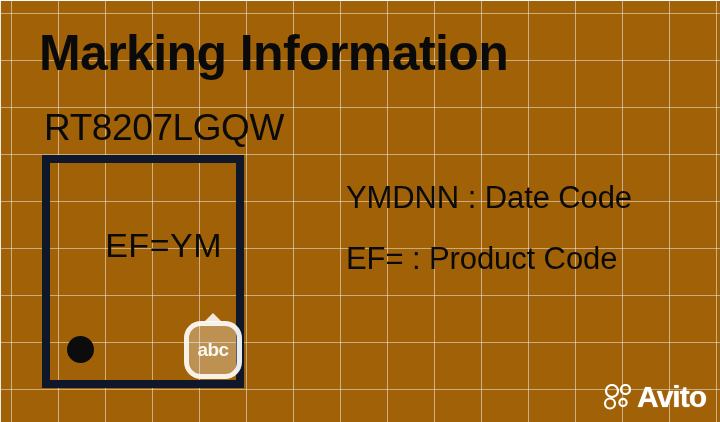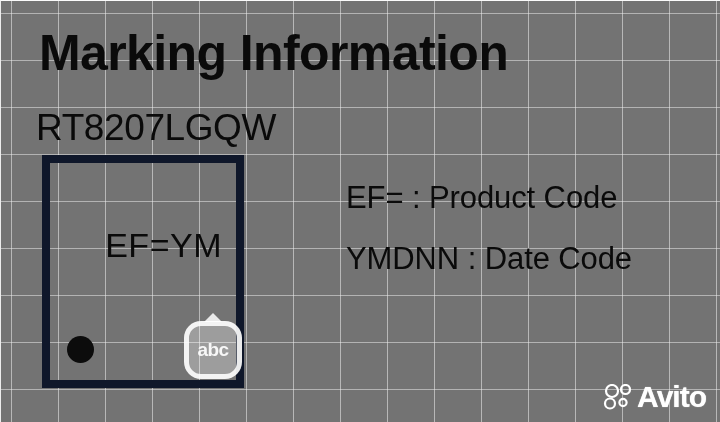--- a/index.html
+++ b/index.html
@@ -8,21 +8,21 @@
     width: 720px;
     height: 422px;
     overflow: hidden;
     background: #ffffff;
   }
 
   #page {
     position: relative;
     width: 720px;
     height: 422px;
-    background: #737373;
+    background: #a16207;
     font-family: "Liberation Sans", sans-serif;
     color: #0a0a0a;
     overflow: hidden;
     border-left: 1px solid #ececec;
     border-top: 1px solid #fbfbfb;
   }
 
   
   #bg-watermark-pattern {
     position: absolute;
@@ -43,21 +43,21 @@
     font-size: 50px;
     font-weight: bold;
     letter-spacing: -0.6px;
     line-height: 56px;
     white-space: nowrap;
   }
 
   
   #part-number {
     position: absolute;
-    left: 35px;
+    left: 43px;
     top: 105px;
     font-size: 37px;
     font-weight: normal;
     letter-spacing: -0.4px;
     line-height: 44px;
     white-space: nowrap;
   }
 
   
   #package-box {
@@ -177,22 +177,22 @@
     </div>
 
     <div id="abc-watermark">
       <span>abc</span>
     </div>
 
     <div id="pin1-dot"></div>
   </div>
 
   <div id="legend">
+    <span class="legend-line">YMDNN : Date Code</span>
     <span class="legend-line">EF= : Product Code</span>
-    <span class="legend-line">YMDNN : Date Code</span>
   </div>
 
   <div id="avito-watermark">
     <svg width="30" height="26" viewBox="0 0 30 26">
       <circle cx="9" cy="7" r="6" fill="none" stroke="#ffffff" stroke-width="2.2"></circle>
       <circle cx="22.5" cy="5.5" r="4.5" fill="none" stroke="#ffffff" stroke-width="2.2"></circle>
       <circle cx="7" cy="19.5" r="5" fill="none" stroke="#ffffff" stroke-width="2.2"></circle>
       <circle cx="20" cy="18.5" r="3.6" fill="none" stroke="#ffffff" stroke-width="2.2"></circle>
     </svg>
     <span class="avito-text">Avito</span>

